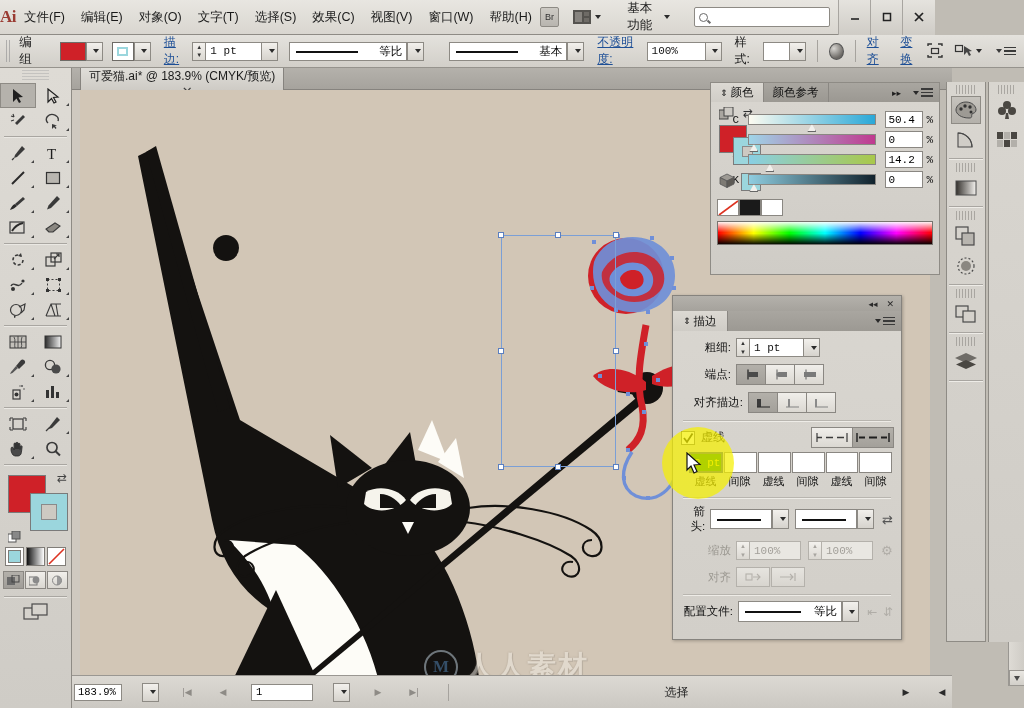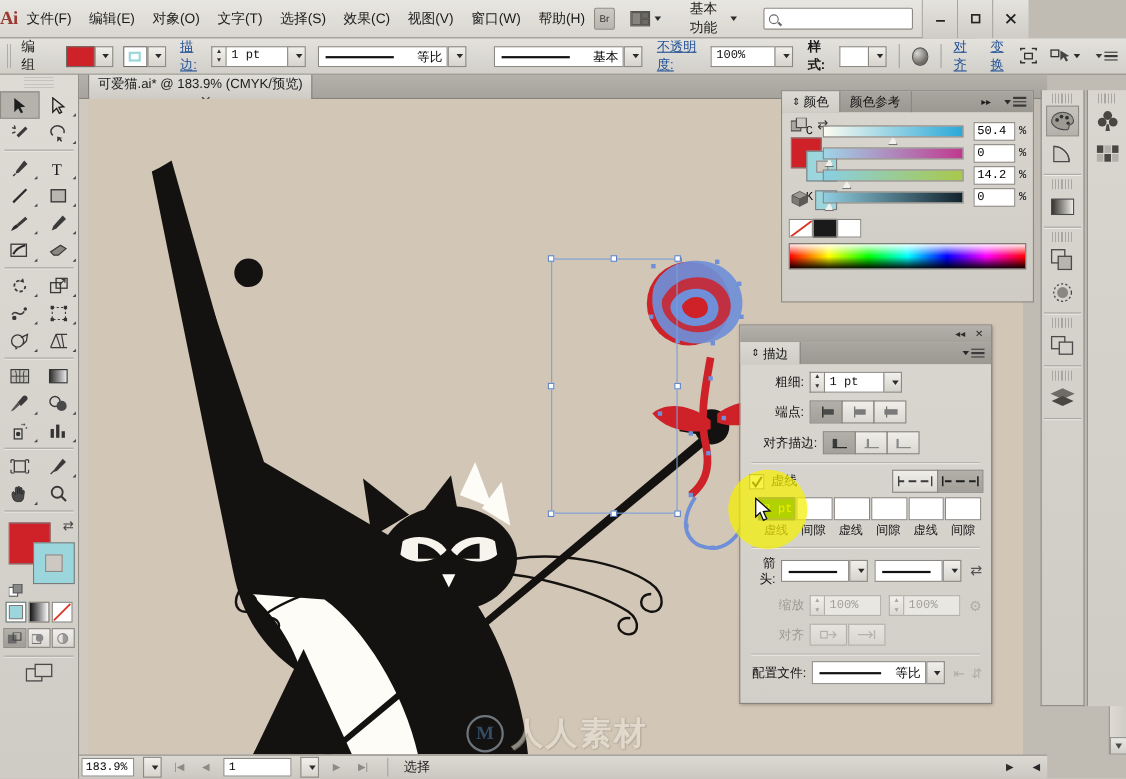--- a/index.html
+++ b/index.html
@@ -143,28 +143,28 @@
   .vscroll{position:absolute;right:0;top:90px;width:16px;height:596px;
     background:linear-gradient(90deg,#dedbd5,#cfccc6);border-left:1px solid #9a9792;}
   .vthumb{position:absolute;left:2px;top:280px;width:12px;height:96px;
     background:linear-gradient(90deg,#f0eeea,#c7c4be);border:1px solid #8d8a84;border-radius:2px;}
   .sbarrow{width:16px;height:16px;display:flex;align-items:center;justify-content:center;
     background:linear-gradient(#e9e7e2,#d2cfc9);border:1px solid #9a9792;}
 
   
   .statusbar{position:absolute;left:72px;bottom:0;width:880px;height:22px;
     background:linear-gradient(#dcd9d3,#cbc8c2);border-top:1px solid #9a9792;
-    display:flex;align-items:center;padding:5px 2px;gap:8px;}
+    display:flex;align-items:center;padding:16px 2px;gap:20px;}
   .zoomfield{width:48px;height:17px;border:1px solid #8d8a84;background:#fff;
     font-family:"Liberation Mono",monospace;font-size:10.5px;display:flex;align-items:center;padding-left:3px;}
   .navbtn{width:16px;height:17px;display:flex;align-items:center;justify-content:center;
     font-size:9px;color:#8e8b86;}
   .pagefield{width:62px;height:17px;border:1px solid #8d8a84;background:#fff;
     font-family:"Liberation Mono",monospace;font-size:10.5px;display:flex;align-items:center;padding-left:4px;}
-  .statustext{flex:1;font-size:12px;color:#1e1e1e;}
+  .statustext{flex:1;text-align:center;font-size:12px;color:#1e1e1e;}
 
   
   .colorpanel{position:absolute;left:710px;top:82px;width:230px;height:193px;
     background:linear-gradient(#d9d6d0,#cfccc6);border:1px solid #8e8b85;}
   .ptabs{display:flex;height:19px;background:linear-gradient(#a9a6a0,#9b9892);}
   .ptab{display:flex;align-items:center;padding:0 9px;font-size:11.5px;color:#141414;
     border-right:1px solid #8a8782;}
   .ptab.active{background:linear-gradient(#dcd9d3,#d0cdc7);}
   .ptabs-right{margin-left:auto;display:flex;align-items:center;gap:8px;padding-right:6px;}
   .pbody{padding:5px 6px;}
@@ -342,21 +342,21 @@
     </div>
 
     <span class="link" style="margin-left:8px;">不透明度:</span>
     <div class="combo">
       <div class="field" style="width:58px;border-right:none;">100%</div>
       <div class="ddbtn">
           <span class="caret sm"></span>
         </div>
     </div>
 
-    <span style="margin-left:8px;font-size:12px;color:#1a1a1a;font-weight:bold;">样式:</span>
+    <span style="margin-left:8px;font-size:12px;color:#1a1a1a;">样式:</span>
     <div class="combo">
       <div class="field" style="width:26px;border-right:none;background:#fff;"></div>
       <div class="ddbtn">
           <span class="caret sm"></span>
         </div>
     </div>
 
     <div class="sep"></div>
     <div class="globe"></div>
     <div class="sep"></div>

